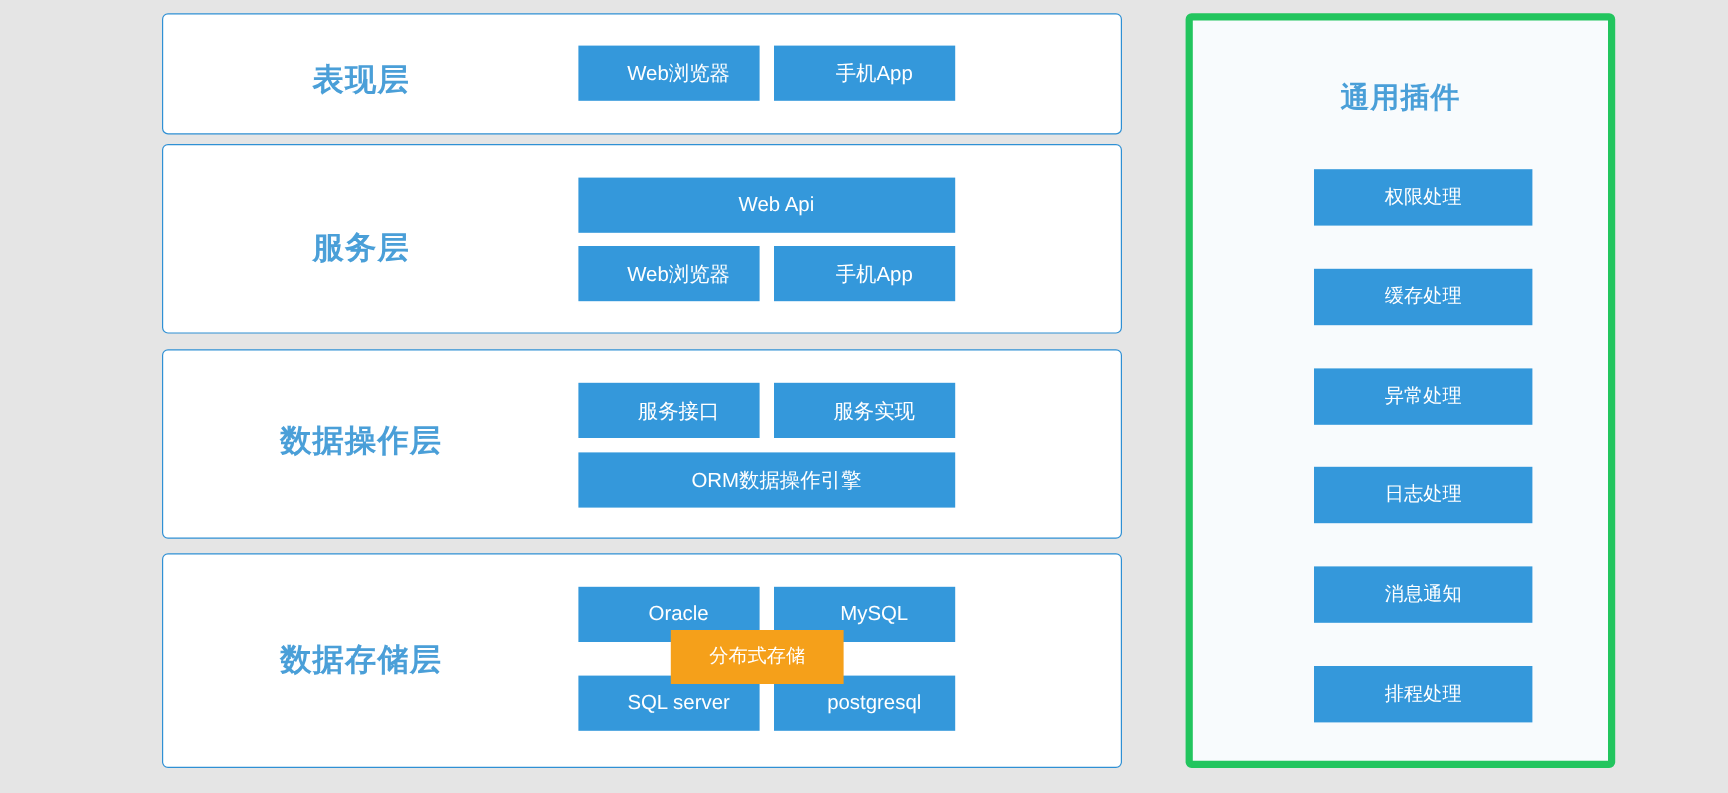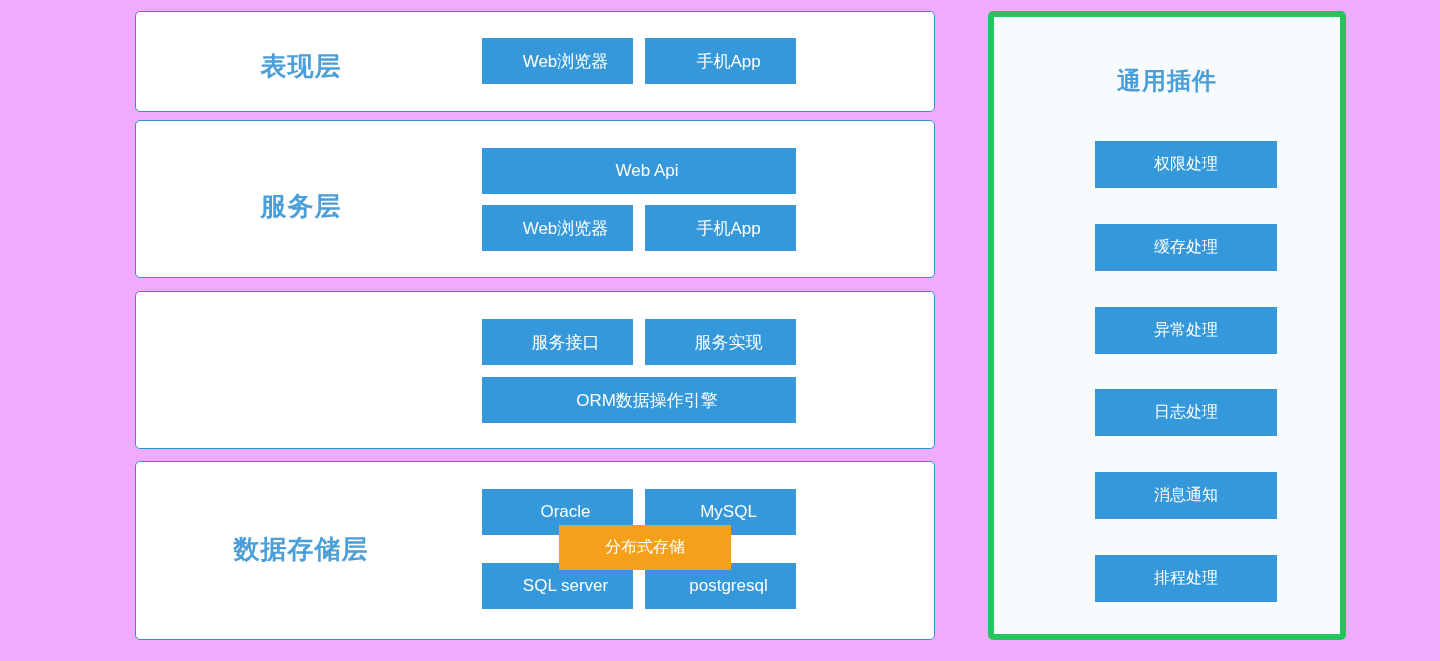--- a/index.html
+++ b/index.html
@@ -9,21 +9,21 @@
     width: 1440px;
     height: 661px;
     overflow: hidden;
     font-family: "Liberation Sans", "DejaVu Sans", sans-serif;
   }
 
   #diagram {
     position: relative;
     width: 1440px;
     height: 661px;
-    background: #f0abfc;
+    background: #e5e5e5;
   }
 
   
   .layer-panel {
     position: absolute;
     left: 135px;
     width: 800px;
     box-sizing: border-box;
     border: 1px solid #2f90d4;
     border-radius: 5px;
@@ -125,32 +125,33 @@
   </div>
 
   <div class="layer-panel" style="top:120px; height:158px;">
     <div class="layer-title" style="top:68px;">服务层</div>
     <div class="blk wide" style="left:346px; top:27px; height:46px;">Web  Api</div>
     <div class="blk half" style="left:346px; top:84px; height:46px;">Web浏览器</div>
     <div class="blk half" style="left:509px; top:84px; height:46px;">手机App</div>
   </div>
 
   <div class="layer-panel" style="top:291px; height:158px;">
+    <div class="layer-title" style="top:58px;">数据操作层</div>
     <div class="blk half" style="left:346px; top:27px; height:46px;">服务接口</div>
     <div class="blk wide" style="left:346px; top:85px; height:46px;">ORM数据操作引擎</div>
     <div class="blk half" style="left:509px; top:27px; height:46px;">服务实现</div>
   </div>
 
   <div class="layer-panel" style="top:461px; height:179px;">
     <div class="layer-title" style="top:70px;">数据存储层</div>
     <div class="blk half" style="left:346px; top:27px; height:46px;">Oracle</div>
     <div class="blk half" style="left:509px; top:27px; height:46px;">MySQL</div>
     <div class="blk half" style="left:346px; top:101px; height:46px;">SQL server</div>
     <div class="blk half" style="left:509px; top:101px; height:46px;">postgresql</div>
-    <div class="blk-orange" style="left:423px; top:63px; width:172px; height:45px;">分布式存储</div>
+    <div class="blk-orange" style="left:423px; top:63px; width:144px; height:45px;">分布式存储</div>
   </div>
 
   <div id="plugin-panel">
     <div id="plugin-title">通用插件</div>
     <div class="plugin-blk" style="top:124px;">权限处理</div>
     <div class="plugin-blk" style="top:207px;">缓存处理</div>
     <div class="plugin-blk" style="top:290px;">异常处理</div>
     <div class="plugin-blk" style="top:372px;">日志处理</div>
     <div class="plugin-blk" style="top:455px;">消息通知</div>
     <div class="plugin-blk" style="top:538px;">排程处理</div>

